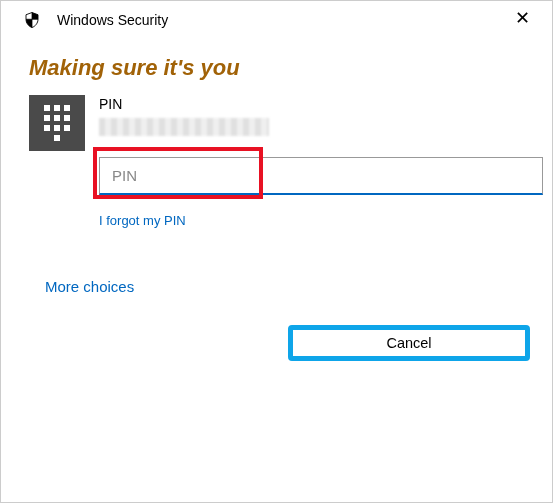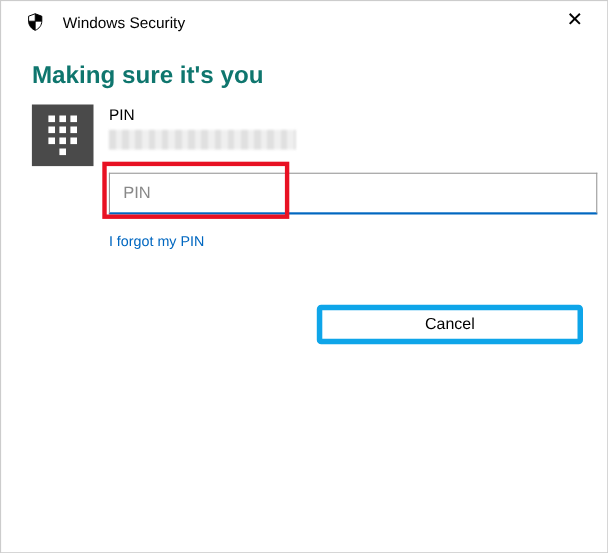--- a/index.html
+++ b/index.html
@@ -34,22 +34,23 @@
       cursor: pointer;
       padding: 2px 8px;
       line-height: 1;
     }
     .content {
       padding: 20px 28px 0 28px;
     }
     .heading {
       font-size: 22px;
       font-weight: 600;
-      color: #0f766e;
+      color: #a16207;
       margin-bottom: 14px;
+      font-style: italic;
     }
     .subtext {
       font-size: 15px;
       color: #000;
       margin-bottom: 28px;
     }
     .pin-row {
       display: flex;
       align-items: flex-start;
       margin-bottom: 6px;
@@ -190,17 +191,20 @@
     </div>
   </div>
 
   <div class="input-wrap">
     <input type="password" class="pin-input" placeholder="PIN" style="">
     <div class="red-highlight"></div>
   </div>
 
   <a class="forgot-link">I forgot my PIN</a>
 
+  <div>
+    <a class="more-choices">More choices</a>
+  </div>
 </div>
 
 <div class="footer">
   <button class="cancel-btn">Cancel</button>
 </div>
 
 </body></html>

